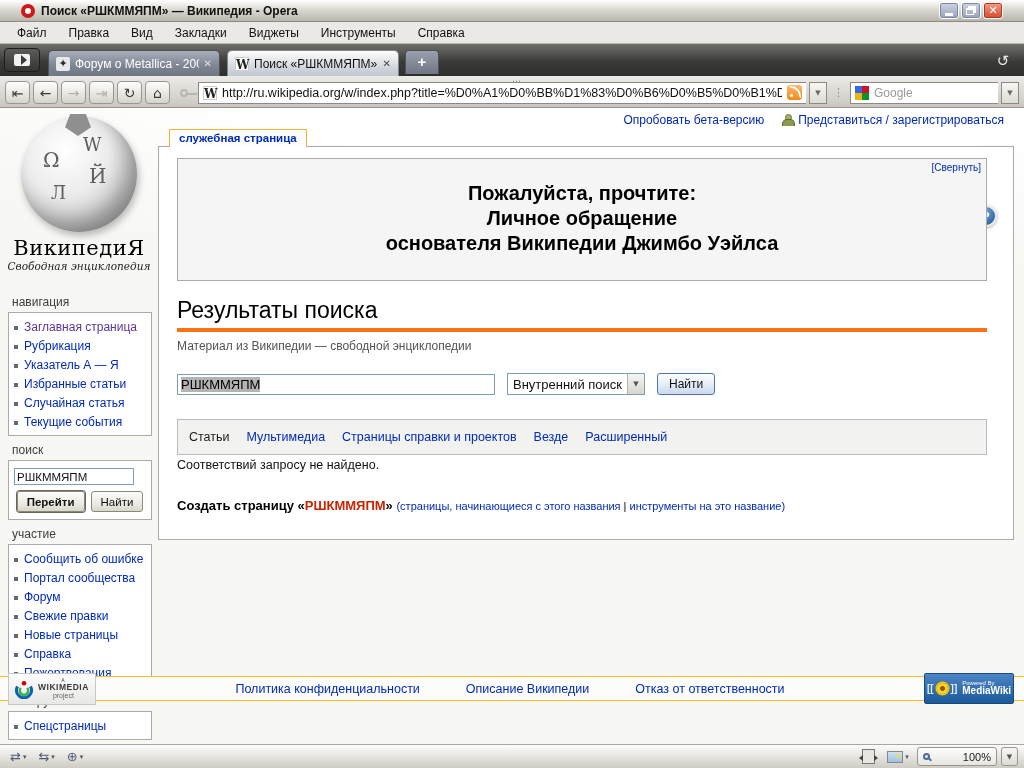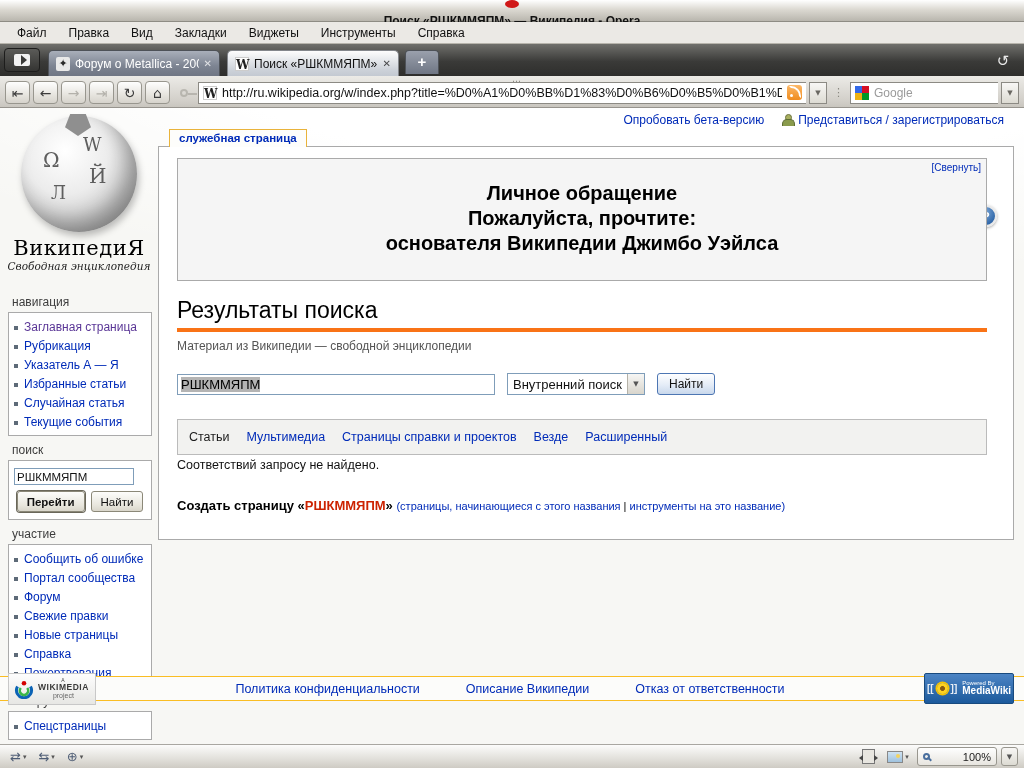--- a/index.html
+++ b/index.html
@@ -3,21 +3,21 @@
 <meta charset="utf-8">
 <style>
   * { margin:0; padding:0; box-sizing:border-box; }
   html,body { width:1024px; height:768px; overflow:hidden; }
   body { position:relative; font-family:"Liberation Sans",sans-serif; background:#fbfbf9; }
   .ico { font-family:"DejaVu Sans",sans-serif; }
 
   
   .titlebar { position:absolute; top:0; left:0; right:0; height:22px;
     background:linear-gradient(#ffffff,#dcd9d2 45%,#b9b6ae);
-    border-bottom:1px solid #8e8c84; display:flex; align-items:center; padding:0 9px; gap:6px;flex-direction:column; }
+    border-bottom:1px solid #8e8c84; display:flex; align-items:center; padding:0 21px; gap:6px; }
   .opera-logo { width:14px; height:14px; border-radius:50%; background:#fff; border:4px solid #d01818; }
   .titlebar .title { font-weight:bold; font-size:12px; color:#111; flex:1; }
   .winbtns { display:flex; gap:2px; }
   .winbtn { width:20px; height:17px; border-radius:3px; border:1px solid #fff;
     background:linear-gradient(#cfd4e2,#9aa3bd); display:flex; align-items:center; justify-content:center;
     font-size:10px; color:#fff; box-shadow:inset 0 0 0 1px #7c87a5; }
   .winbtn.close { background:linear-gradient(#f2a088,#d8482c); box-shadow:inset 0 0 0 1px #b03a20; font-weight:bold; font-size:11px; }
   .winbtn .minbar { width:8px; height:3px; background:#fff; margin-top:7px; }
   .winbtn .restore { width:8px; height:7px; border:1px solid #fff; border-top:2px solid #fff; box-shadow:2px -2px 0 -0px #fff; margin:1px 2px 0 0; }
 
@@ -350,22 +350,22 @@
       </div>
     </div>
   </div>
 
   <div class="content-box">
     <span class="page-tab">служебная страница</span>
     <span class="help-circle">?</span>
 
     <div class="notice">
       <a href="#" class="collapse">[Свернуть]</a>
+      <div class="line">Пожалуйста, прочтите:</div>
       <div class="line">Личное обращение</div>
-      <div class="line">Пожалуйста, прочтите:</div>
       <div class="line">основателя Википедии Джимбо Уэйлса</div>
     </div>
 
     <div class="main-body">
       <h1>Результаты поиска</h1>
       <div class="site-sub">Материал из Википедии — свободной энциклопедии</div>
 
       <div class="search-row">
         <div class="big-input">
           <span class="selected">РШКММЯПМ</span>

